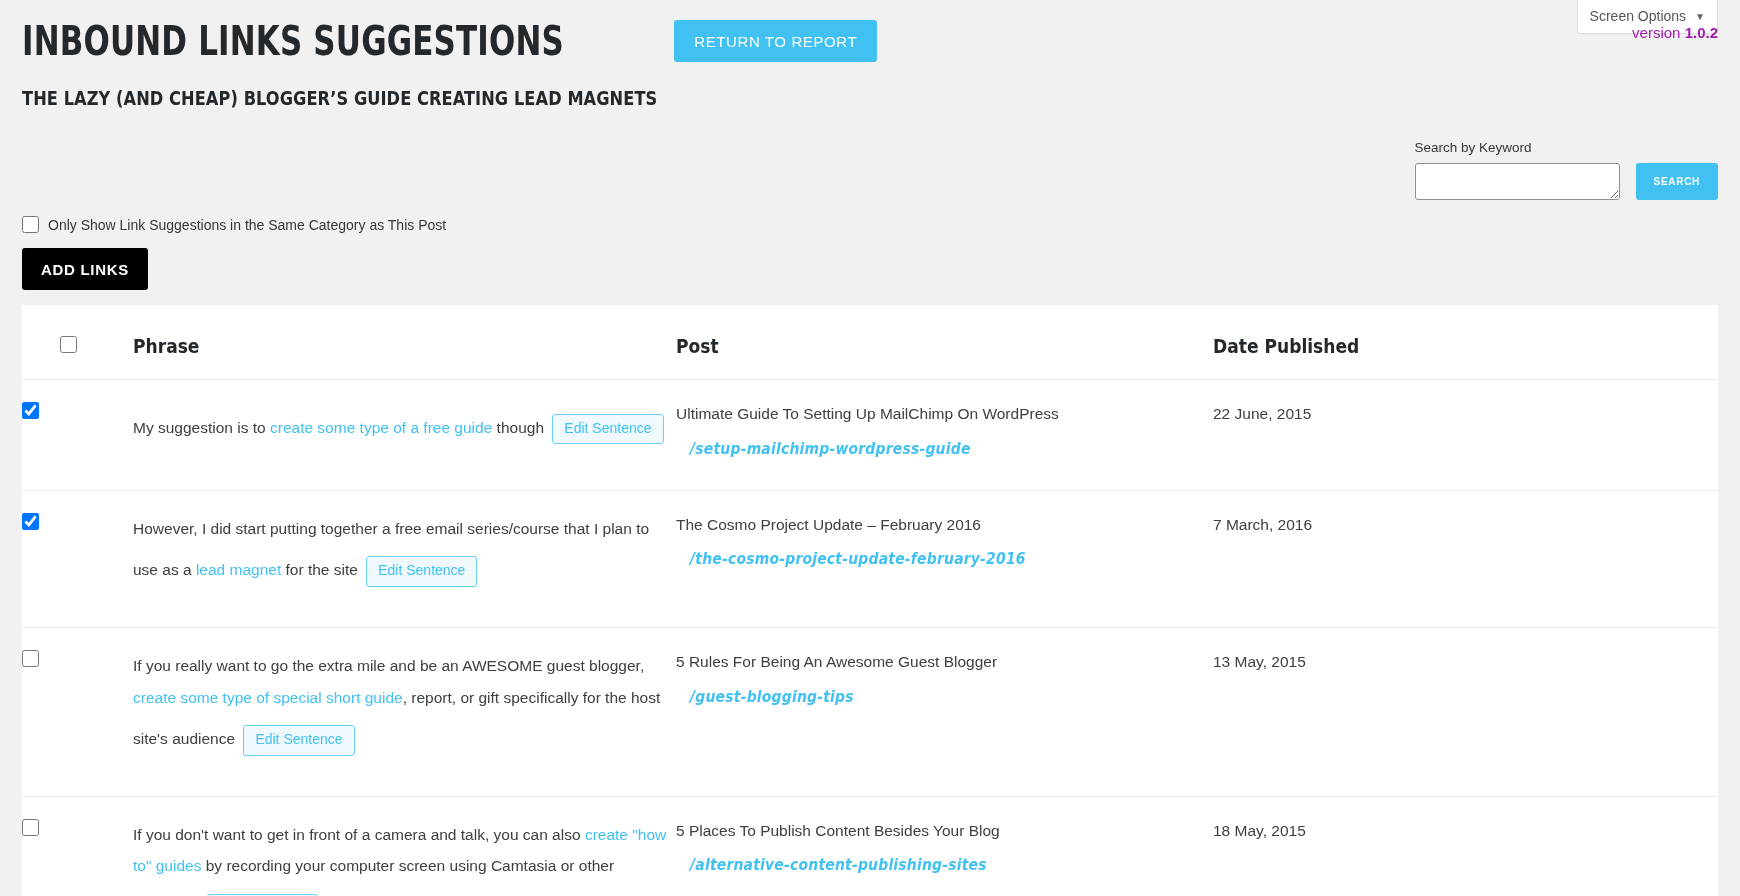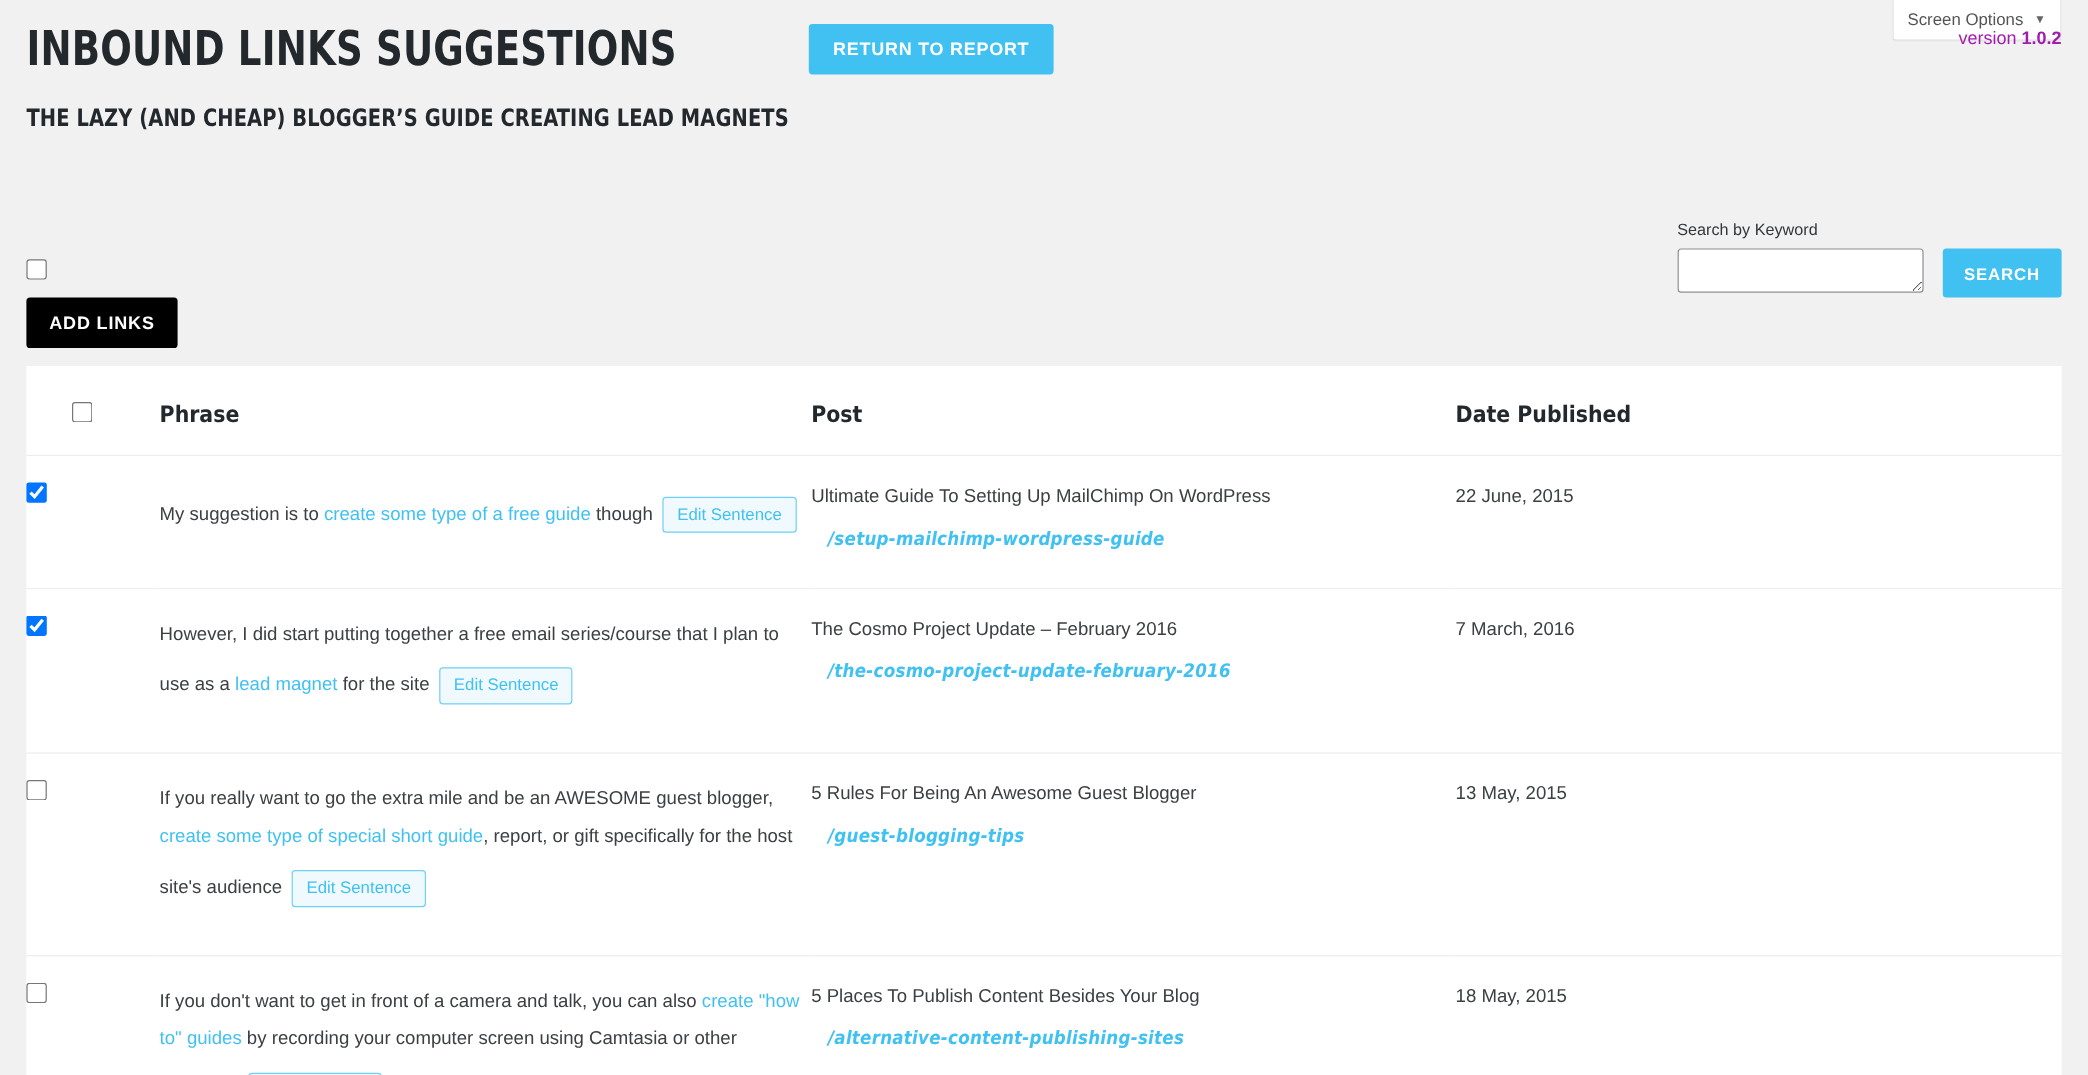--- a/index.html
+++ b/index.html
@@ -45,21 +45,21 @@
     transform-origin: left center;
     white-space: nowrap;
   }
   .btn-blue {
     background: #41c1f2;
     color: #fff;
     border: none;
     border-radius: 3px;
     font-family: "Liberation Sans", sans-serif;
     font-size: 15px;
-    font-weight: 700;
+    font-weight: 400;
     letter-spacing: 0.6px;
     text-transform: uppercase;
     padding: 14px 20px 13px 20px;
     cursor: pointer;
     line-height: 1;
     white-space: nowrap;
   }
   h2.subtitle {
     position: absolute; left: 22px; top: 86px;
     margin: 0;
@@ -80,39 +80,38 @@
   .version b { font-weight: 700; }
 
   
   .search-block {
     position: absolute; right: 22px; top: 140px;
     text-align: left;
   }
   .search-label {
     font-size: 13.5px; color: #32373c;
     margin-bottom: 8px;
-    margin-top: 44px;
   }
   .search-row { display: flex; align-items: flex-start; gap: 16px; }
   textarea.search-input {
     width: 205px; height: 37px;
     border: 1px solid #8c8f94;
     border-radius: 3px;
     background: #fff;
     font-family: "Liberation Sans", sans-serif;
     font-size: 14px;
     padding: 6px 8px;
     resize: both;
     outline: none;
     color: #2c3338;
   }
   .btn-search {
     background: #41c1f2; color: #fff; border: none;
     border-radius: 3px;
-    font-size: 14px; font-weight: 700; letter-spacing: 0.7px;
+    font-size: 10px; font-weight: 700; letter-spacing: 0.7px;
     text-transform: uppercase;
     padding: 14px 18px 13px 18px;
     cursor: pointer; line-height: 1;
   }
 
   
   .filter-row {
     position: absolute; left: 22px; top: 216px;
     display: flex; align-items: center; gap: 9px;
   }
@@ -229,20 +228,21 @@
   <div class="search-block">
     <div class="search-label">Search by Keyword</div>
     <div class="search-row">
       <textarea class="search-input" placeholder="" style=""></textarea>
       <button class="btn-search">Search</button>
     </div>
   </div>
 
   <div class="filter-row">
     <input type="checkbox" class="wpcb" id="cat-filter" style="">
+    <label for="cat-filter">Only Show Link Suggestions in the Same Category as This Post</label>
   </div>
 
   <div class="addlinks-wrap">
     <button class="btn-addlinks">Add Links</button>
   </div>
 
   <div class="table-wrap">
     <table class="suggestions">
       <colgroup>
         <col class="c-check">

